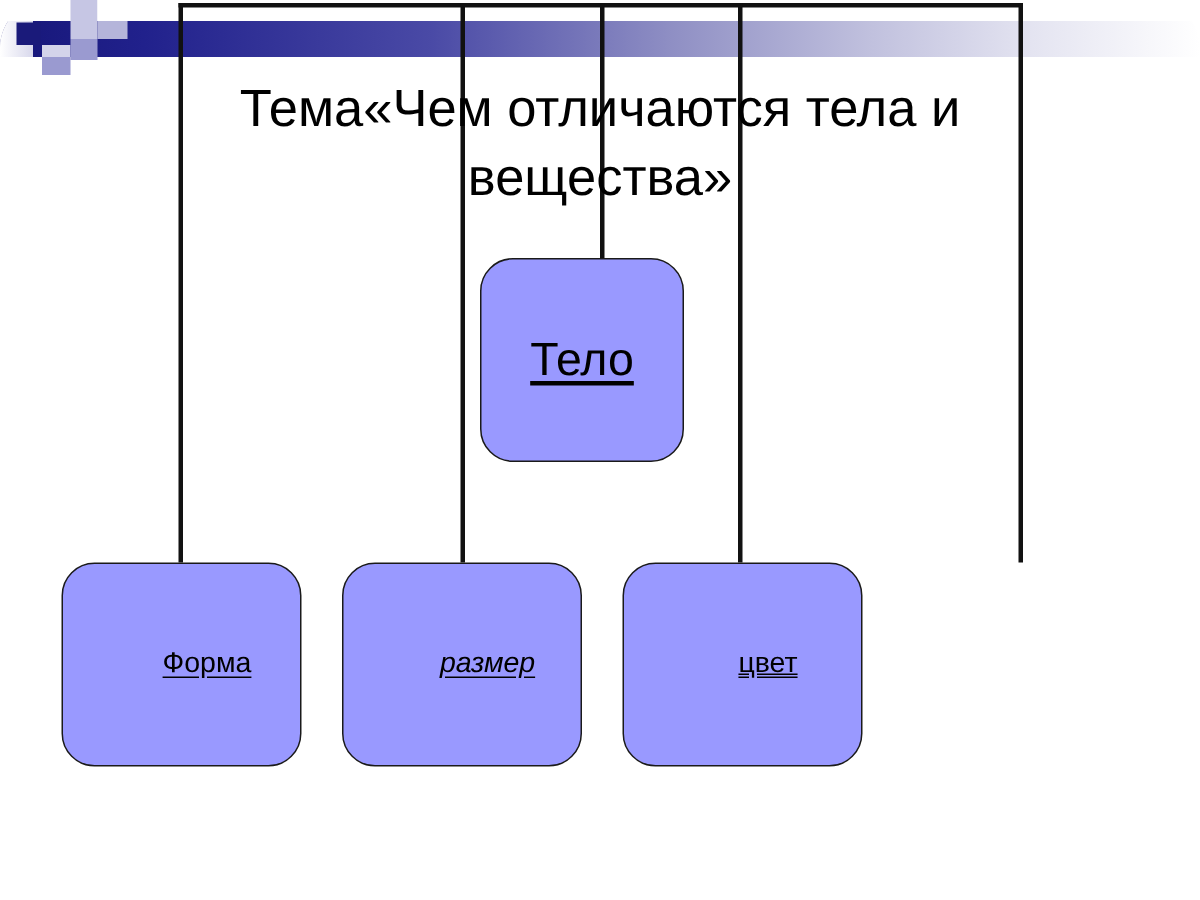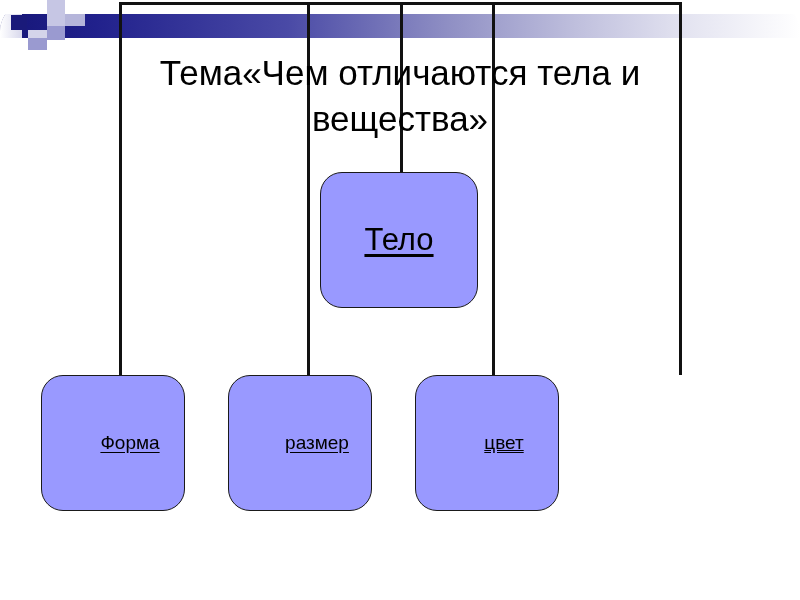--- a/index.html
+++ b/index.html
@@ -77,35 +77,35 @@
     color: #000000;
     font-family: "Liberation Sans", sans-serif;
   }
   .node span {
     text-decoration: underline;
     text-underline-offset: 3px;
   }
   #node-telo {
     left: 320px;
     top: 172px;
-    width: 158px;
+    width: 136px;
     height: 136px;
     font-size: 31px;
   }
   #node-telo span { text-underline-offset: 4px; }
 
   .leaf {
     top: 375px;
-    width: 144px;
+    width: 160px;
     height: 136px;
     font-size: 19px;
     padding-left: 34px;
   }
   #node-forma    { left: 41px;  }
-  #node-razmer   { left: 228px; }
+  #node-razmer   { left: 228px; font-style: italic; }
   #node-tsvet    { left: 415px; text-decoration: underline; }
   #node-veshest  { left: 601px; }
 </style>
 </head>
 <body>
 
 <div id="slide">
 
   <div class="deco-band"></div>
   <div class="deco-band-fade-left"></div>

